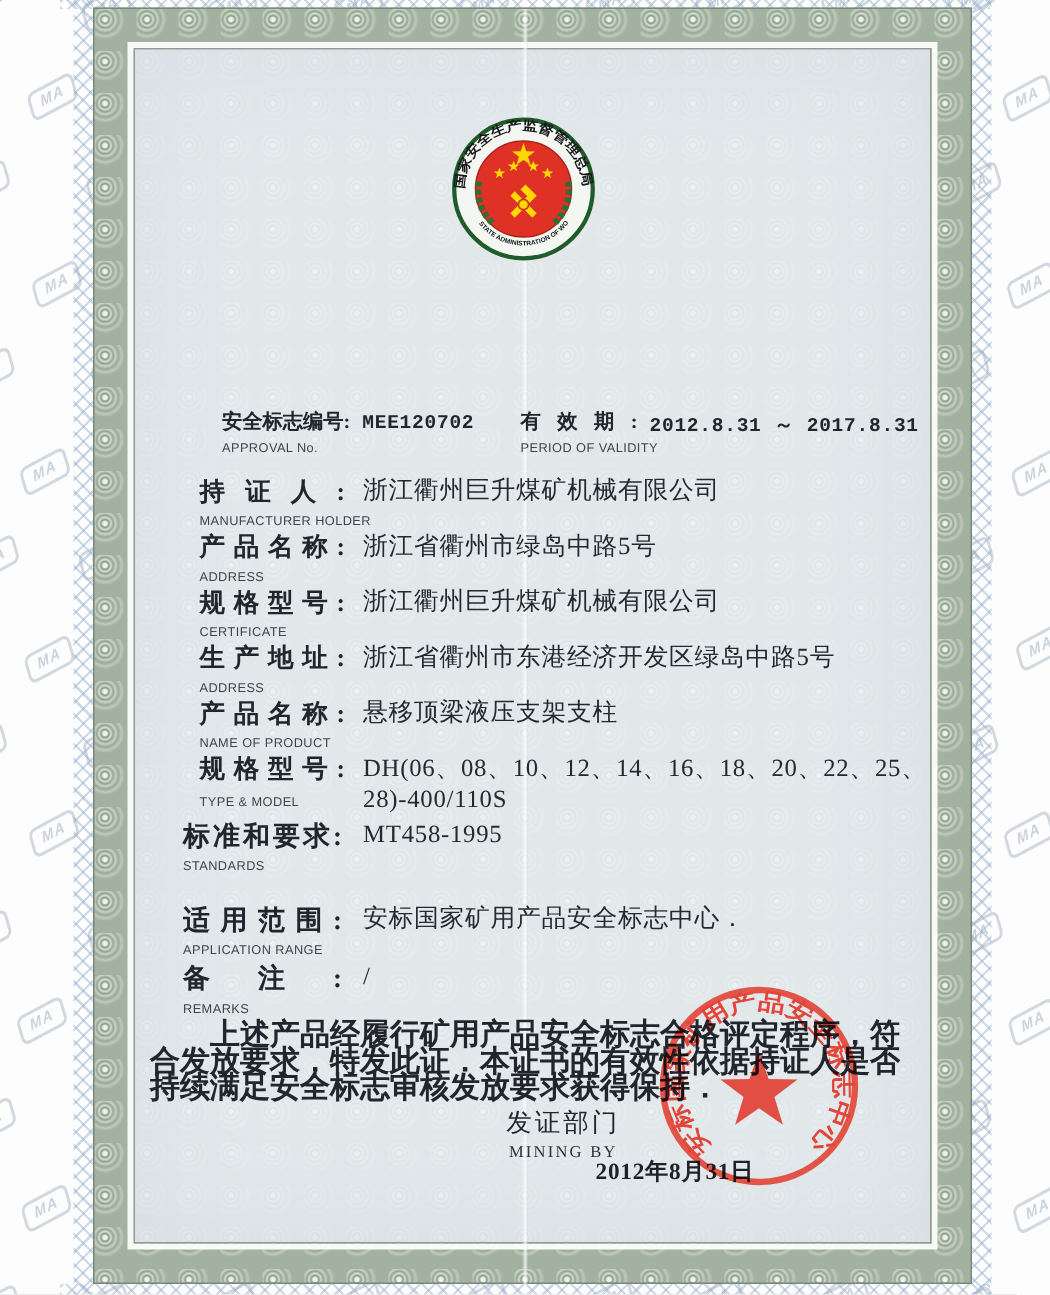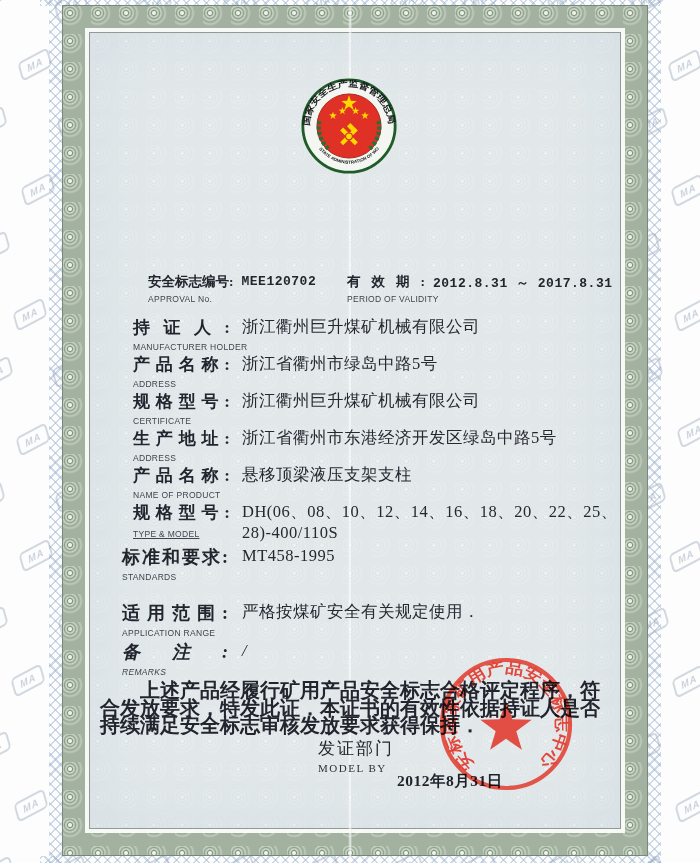--- a/index.html
+++ b/index.html
@@ -54,21 +54,21 @@
   .small-label{display:inline-block;font-weight:700;font-size:13.5px;color:#22242e;}
   .en-label{font-family:"Liberation Sans",sans-serif;font-size:8.5px;letter-spacing:.3px;
     color:#3f434d;margin-top:3px;}
   .value{display:inline-block;font-size:16.5px;letter-spacing:.5px;color:#262831;
     margin-left:12px;vertical-align:top;max-width:382px;line-height:21px;}
   .sec .value{margin-left:14px;}
   .code{font-family:"Liberation Mono",monospace;font-weight:700;font-size:13px;
     letter-spacing:.5px;color:#23252d;margin-left:8px;vertical-align:top;position:relative;top:2px;}
   .statement{left:100px;top:682px;width:500px;font-size:20px;font-weight:700;
     line-height:17.5px;text-indent:2em;text-align:justify;color:#23252e;}
-  .issued{left:318px;top:737px;width:115px;}
+  .issued{left:318px;top:737px;width:115px;text-align:center;}
   .issued .zh{font-size:17px;letter-spacing:2px;color:#22242e;}
   .issued .en{font-size:11px;letter-spacing:1.5px;color:#2c2f38;margin-top:2px;}
   .date{left:397px;top:771px;font-weight:700;font-size:15.5px;letter-spacing:.5px;color:#1f2128;}
   .seal{left:435px;top:653px;width:142px;height:142px;z-index:9;
     mix-blend-mode:multiply;opacity:.93;}
 </style>
 </head>
 <body>
 
 <div class="page">
@@ -282,41 +282,41 @@
     <div class="abs" style="left:133px;top:427px;">
       <span class="zh-label">生产地址:</span><span class="value">浙江省衢州市东港经济开发区绿岛中路5号</span>
       <div class="en-label">ADDRESS</div>
     </div>
     <div class="abs" style="left:133px;top:464px;">
       <span class="zh-label">产品名称:</span><span class="value">悬移顶梁液压支架支柱</span>
       <div class="en-label">NAME OF PRODUCT</div>
     </div>
     <div class="abs" style="left:133px;top:501px;">
       <span class="zh-label">规格型号:</span><span class="value" style="width:382px;">DH(06、08、10、12、14、16、18、20、22、25、28)-400/110S</span>
-      <div class="en-label" style="margin-top:-14px;text-decoration:underline;">TYPE &amp; MODEL</div>
+      <div class="en-label" style="margin-top:-14px;">TYPE &amp; MODEL</div>
     </div>
 
     <div class="abs sec" style="left:122px;top:545px;">
       <span class="zh-label">标准和要求:</span><span class="value">MT458-1995</span>
       <div class="en-label">STANDARDS</div>
     </div>
     <div class="abs sec" style="left:122px;top:601px;">
-      <span class="zh-label">适用范围:</span><span class="value">严格按煤矿安全有关规定使用．</span>
+      <span class="zh-label">适用范围:</span><span class="value">安标国家矿用产品安全标志中心．</span>
       <div class="en-label">APPLICATION RANGE</div>
     </div>
-    <div class="abs sec" style="left:122px;top:640px;font-style:italic;">
+    <div class="abs sec" style="left:122px;top:640px;">
       <span class="zh-label">备注:</span><span class="value">/</span>
       <div class="en-label">REMARKS</div>
     </div>
 
     <div class="abs statement">上述产品经履行矿用产品安全标志合格评定程序，符合发放要求，特发此证．本证书的有效性依据持证人是否持续满足安全标志审核发放要求获得保持．</div>
 
     <div class="abs issued">
       <div class="zh">发证部门</div>
-      <div class="en">MODEL BY</div>
+      <div class="en">MINING BY</div>
     </div>
     <div class="abs date">2012年8月31日</div>
 
     <svg class="abs seal" viewBox="0 0 142 142">
       <defs>
         <path id="sealArc" d="M39.6,111.2 A51,51 0 1 1 102.4,111.2"></path>
       </defs>
       <circle cx="71" cy="71" r="64" fill="none" stroke="#e2392c" stroke-width="4.2" opacity=".92"></circle>
       <text font-size="15.5" font-weight="700" fill="#e2392c" font-family="Liberation Serif, serif">
         <textPath href="#sealArc" startOffset="0" textLength="250" lengthAdjust="spacingAndGlyphs">安标国家矿用产品安全标志中心</textPath>

